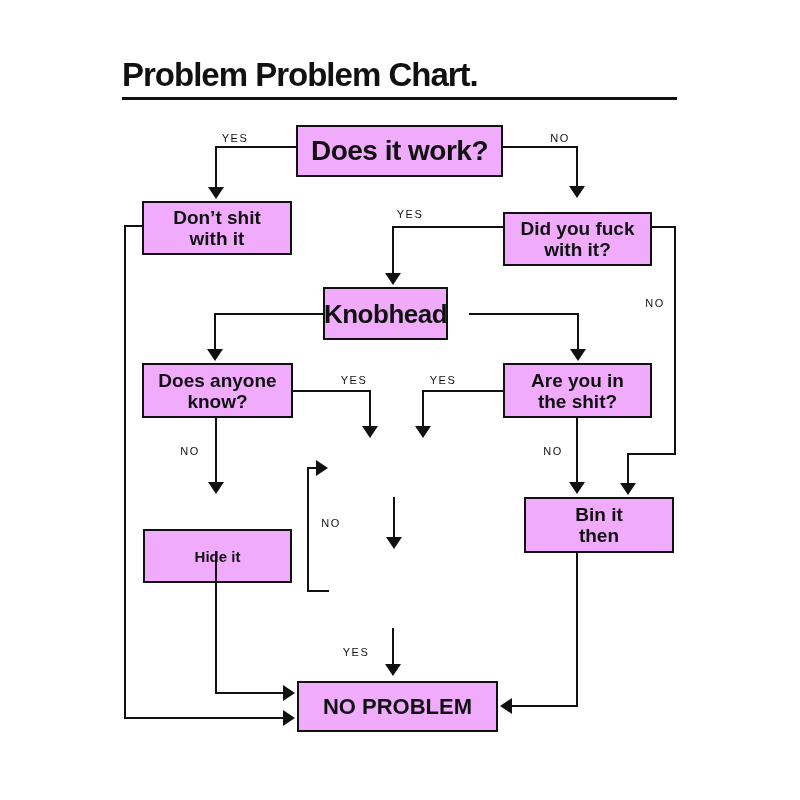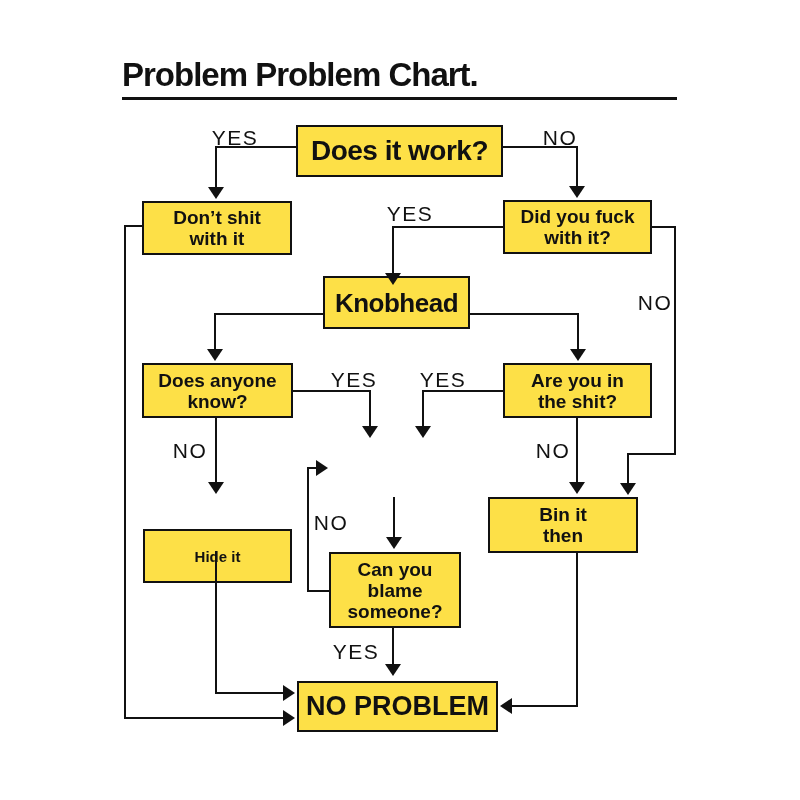--- a/index.html
+++ b/index.html
@@ -5,65 +5,62 @@
   :root { --ink:#111111; --bg:#ffffff; }
   * { margin:0; padding:0; box-sizing:border-box; }
   html,body { width:800px; height:800px; background:var(--bg);
     font-family:"Liberation Sans","DejaVu Sans",sans-serif; }
   #canvas { position:relative; width:800px; height:800px; background:var(--bg); overflow:hidden; }
 
   .title { position:absolute; left:122px; top:56px; font-size:33px; font-weight:bold;
     letter-spacing:-1px; color:var(--ink); white-space:nowrap; }
   .title-rule { position:absolute; left:122px; top:97px; width:555px; height:3px; background:var(--ink); }
 
-  .node { position:absolute; border:2.5px solid var(--ink); background:#fde047; color:var(--ink);
+  .node { position:absolute; border:2.5px solid var(--ink); background:#f0abfc; color:var(--ink);
     display:flex; align-items:center; justify-content:center; text-align:center;
     font-weight:bold; white-space:pre-line; line-height:21px; font-size:19px; }
   .node.big { font-size:28px; letter-spacing:-0.5px; line-height:30px; }
   .node.mid { font-size:26px; letter-spacing:-0.5px; line-height:28px; }
   .node.single { font-size:15px;margin-top:32px; }
-  .node.final { font-size:27px; letter-spacing:0px; line-height:29px; }
+  .node.final { font-size:22px; letter-spacing:0px; line-height:29px; }
 
   .edge { position:absolute; left:0; top:0; width:0; height:0; }
   .hl { position:absolute; height:2px; background:var(--ink); }
   .vl { position:absolute; width:2px; background:var(--ink); }
   .ad { position:absolute; width:0; height:0; border-left:8px solid transparent;
     border-right:8px solid transparent; border-top:12px solid var(--ink); }
   .ar { position:absolute; width:0; height:0; border-top:8px solid transparent;
     border-bottom:8px solid transparent; border-left:12px solid var(--ink); }
   .al { position:absolute; width:0; height:0; border-top:8px solid transparent;
     border-bottom:8px solid transparent; border-right:12px solid var(--ink); }
 
-  .lbl { position:absolute; transform:translate(-50%,-50%); font-size:21px; font-weight:400;
+  .lbl { position:absolute; transform:translate(-50%,-50%); font-size:11px; font-weight:400;
     letter-spacing:1.5px; color:var(--ink); white-space:nowrap; }
 </style>
 </head>
 <body>
 
 <div id="canvas">
 
   <div class="title">Problem Problem Chart.</div>
   <div class="title-rule"></div>
 
   <div class="node big" style="left:296px;top:125px;width:207px;height:52px;">Does it work?</div>
   <div class="node" style="left:142px;top:201px;width:150px;height:54px;">Don’t shit
 with it</div>
-  <div class="node" style="left:503px;top:200px;width:149px;height:54px;">Did you fuck
+  <div class="node" style="left:503px;top:212px;width:149px;height:54px;">Did you fuck
 with it?</div>
-  <div class="node mid" style="left:323px;top:276px;width:147px;height:53px;">Knobhead</div>
+  <div class="node mid" style="left:323px;top:287px;width:125px;height:53px;">Knobhead</div>
   <div class="node" style="left:503px;top:363px;width:149px;height:55px;">Are you in
 the shit?</div>
   <div class="node" style="left:142px;top:363px;width:151px;height:55px;">Does anyone
 know?</div>
   <div class="node single" style="left:143px;top:497px;width:149px;height:54px;">Hide it</div>
-  <div class="node" style="left:488px;top:497px;width:150px;height:56px;">Bin it
+  <div class="node" style="left:524px;top:497px;width:150px;height:56px;">Bin it
 then</div>
-  <div class="node" style="left:329px;top:552px;width:132px;height:76px;">Can you
-blame
-someone?</div>
   <div class="node final" style="left:297px;top:681px;width:201px;height:51px;">NO PROBLEM</div>
 
   <div class="edge">
     <span class="hl" style="left:216px;top:146px;width:81px;"></span>
     <span class="vl" style="left:215px;top:146px;height:44px;"></span>
     <span class="ad" style="left:208px;top:187px;"></span>
   </div>
 
   <div class="edge">
     <span class="hl" style="left:502px;top:146px;width:76px;"></span>

